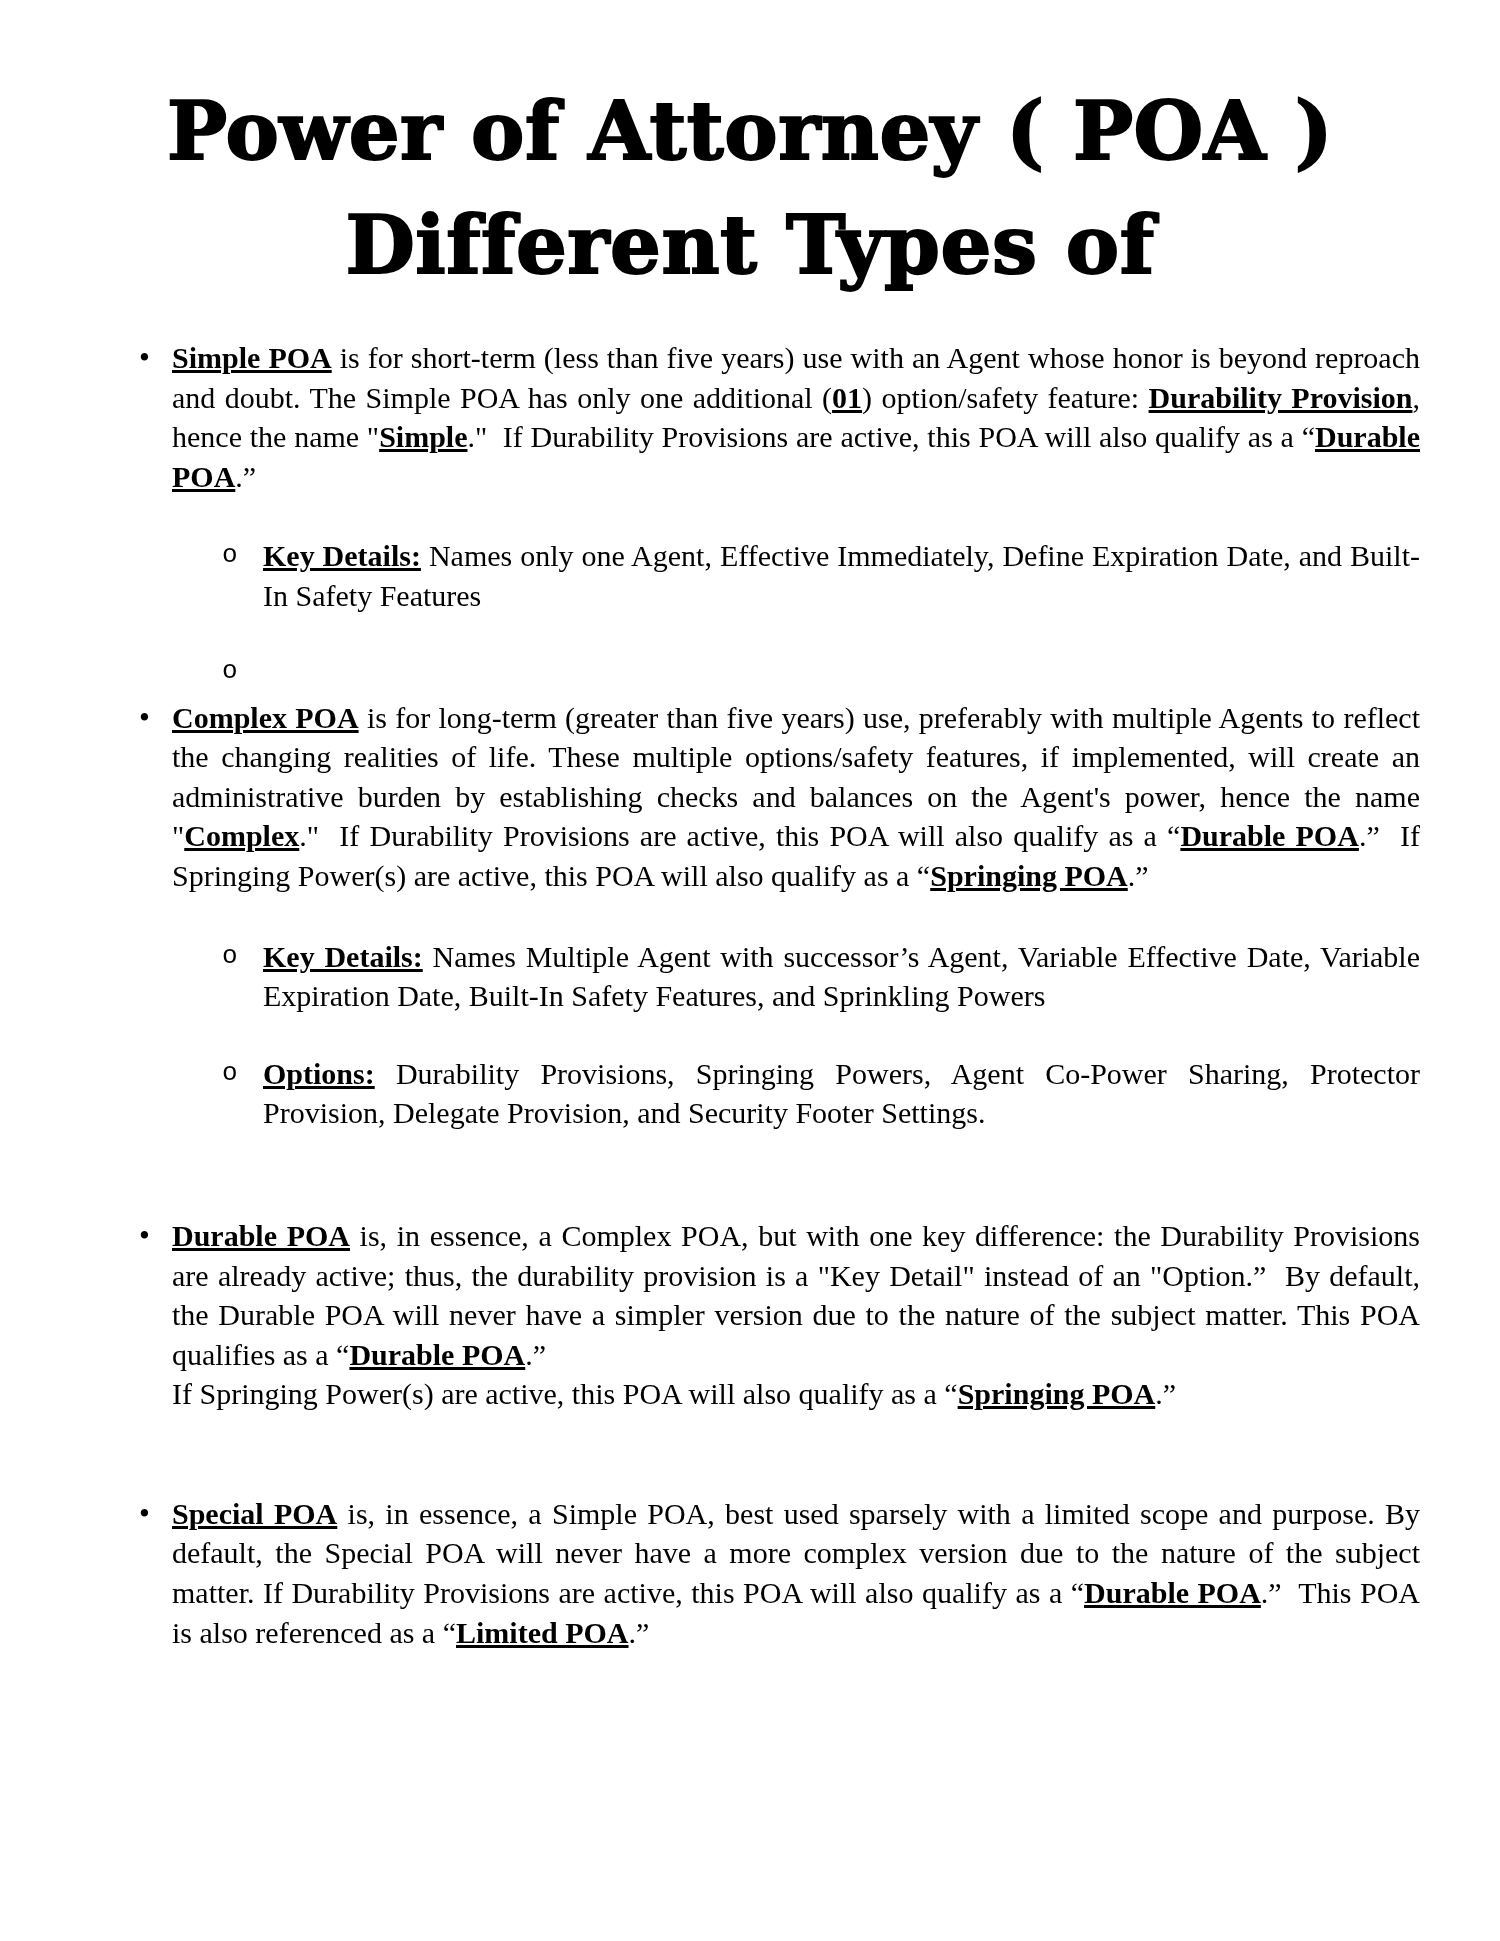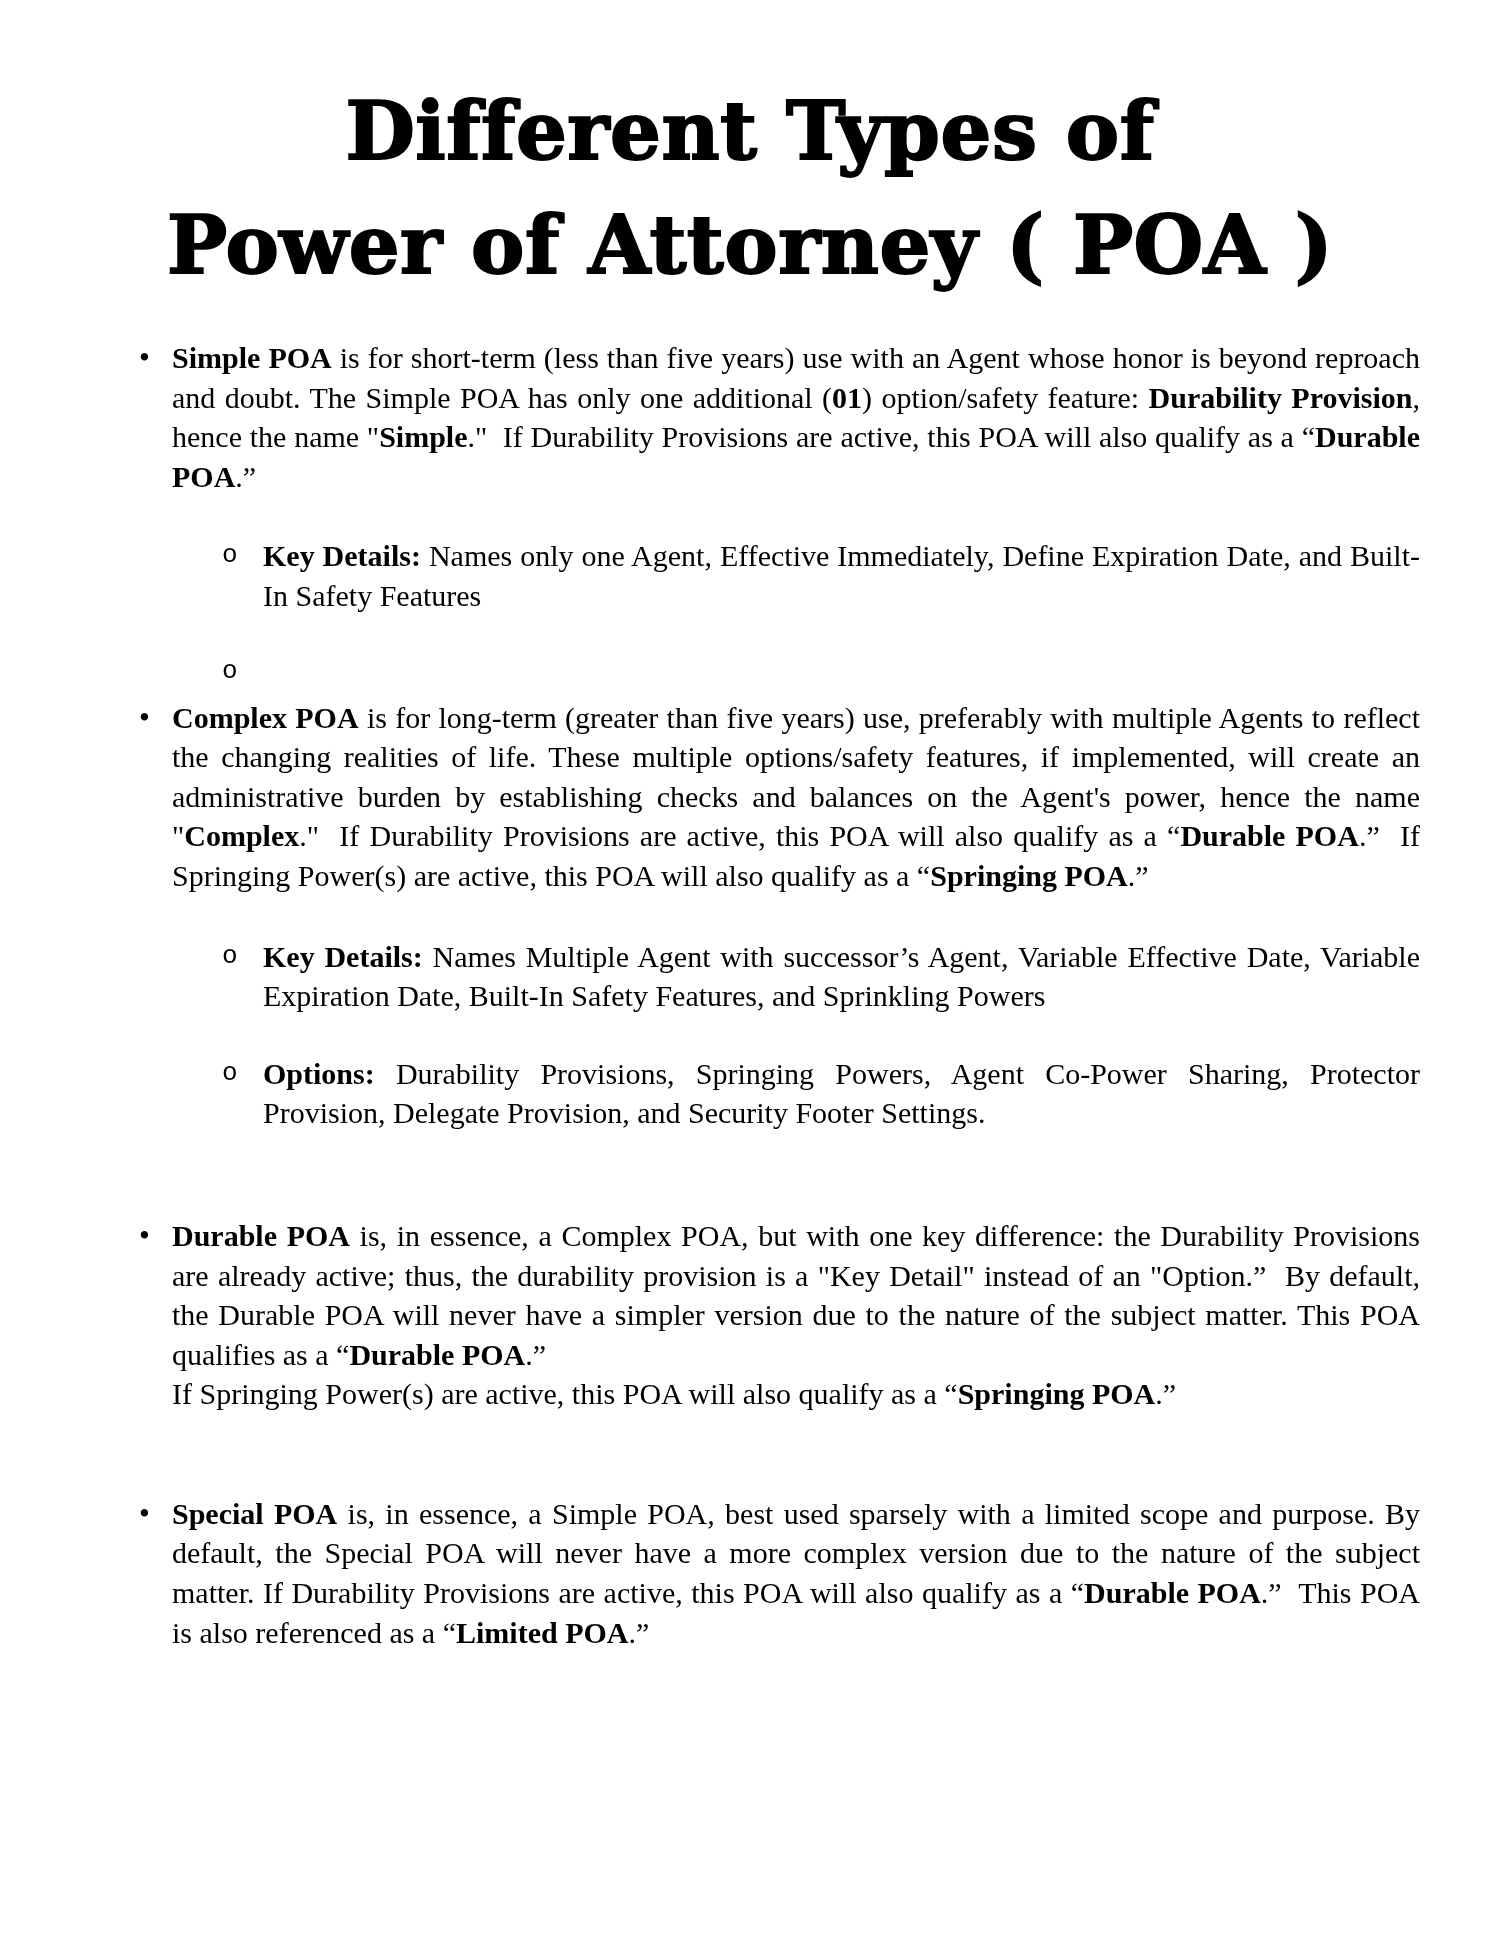--- a/index.html
+++ b/index.html
@@ -37,38 +37,38 @@
     position: absolute;
     top: 0;
     line-height: 39.6px;
   }
   .l1 > .marker { left: -33px; font-size: 31px; }
   .l2 > .marker {
     left: -41px;
     font-family: "Liberation Mono", monospace;
     font-size: 26px;
   }
-  .b { font-weight: bold; }
+  .b { font-weight: bold; text-decoration: underline; }
   .i1 { margin-top: 36px; }
   .i2 { margin-top: 40px; }
   .i3 { margin-top: 36px; }
   .i4 { margin-top: 82px; }
   .i5 { margin-top: 41px; }
   .i6 { margin-top: 38px; }
   .i7 { margin-top: 83px; }
   .i8 { margin-top: 80px; }
 </style>
 </head>
 <body>
 
 <div class="page">
 
   <h1 class="title">
+    <span class="tline">Power of Attorney ( POA )</span>
     <span class="tline">Different Types of</span>
-    <span class="tline">Power of Attorney ( POA )</span>
   </h1>
 
   <div class="item l1 i1">
     <span class="marker">•</span>
     <span class="runs"><span class="b">Simple POA</span><span> is for short-term (less than five years) use with an Agent whose honor is beyond reproach and doubt. The Simple POA has only one additional (</span><span class="b">01</span><span>) option/safety feature: </span><span class="b">Durability Provision</span><span>, hence the name "</span><span class="b">Simple</span><span>."&nbsp; If Durability Provisions are active, this POA will also qualify as a “</span><span class="b">Durable POA</span><span>.”</span></span>
   </div>
 
   <div class="item l2 i2">
     <span class="marker">o</span>
     <span class="runs"><span class="b">Key Details:</span><span> Names only one Agent, Effective Immediately, Define Expiration Date, and Built-In Safety Features</span></span>

